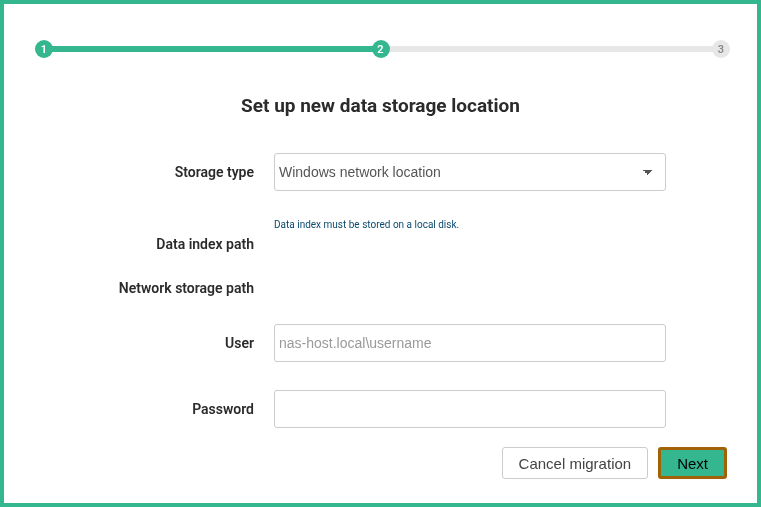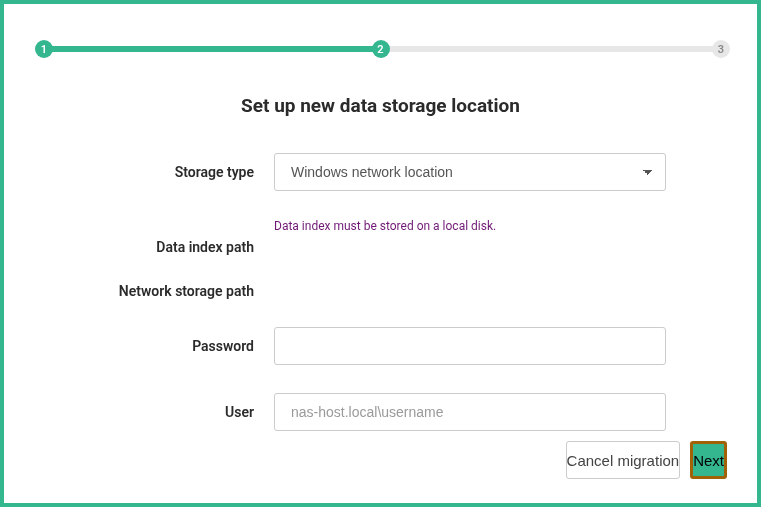--- a/index.html
+++ b/index.html
@@ -82,61 +82,61 @@
     display: flex;
     margin-bottom: 6px;
   }
   .offset-spacer { width: 240px; }
 
   select.ctrl, input.ctrl {
     width: 100%;
     height: 38px;
     border: 1px solid #ccc;
     border-radius: 3px;
-    padding: 0 16px;
+    padding: 0 4px;
     font-size: 14px;
     color: #555;
     background: #fff;
     outline: none;
   }
   select.ctrl {
     appearance: none;
     background-image: linear-gradient(45deg, transparent 50%, #555 50%),
                       linear-gradient(135deg, #555 50%, transparent 50%);
     background-position: calc(100% - 17px) 16px, calc(100% - 12px) 16px;
     background-size: 5px 5px, 5px 5px;
     background-repeat: no-repeat;
   }
   input.ctrl::placeholder { color: #9a9a9a; }
 
   .hint {
-    font-size: 12px;
-    color: #701a75;
+    font-size: 10px;
+    color: #0c4a6e;
   }
 
   .icon-btn {
     width: 44px; height: 38px;
     border: 1px solid #ccc;
     border-radius: 3px;
     background: #fff;
     display: flex; align-items: center; justify-content: center;
     cursor: pointer;
     flex-shrink: 0;
   }
 
   .actions {
     position: absolute;
     bottom: 24px;
     right: 30px;
     display: flex;
     gap: 10px;
   }
   .btn {
-    height: 38px;
-    padding: 0 0;
+    height: 32px;
+    padding: 0 16px;
     border-radius: 3px;
     font-size: 15px;
     cursor: pointer;
     display: inline-flex; align-items: center; justify-content: center;
   }
   .btn-secondary {
     background: #fff;
     border: 1px solid #ccc;
     color: #444;
   }
@@ -180,31 +180,31 @@
 
   <div class="form-row">
     <div class="form-label">Data index path</div>
   </div>
 
   <div class="form-row gap-lg">
     <div class="form-label">Network storage path</div>
   </div>
 
   <div class="form-row">
+    <div class="form-label">User</div>
+    <div class="form-field">
+      <input type="text" class="ctrl" placeholder="nas-host.local\username" style="">
+    </div>
+  </div>
+
+  <div class="form-row">
     <div class="form-label">Password</div>
     <div class="form-field">
       <input type="password" class="ctrl" value="" style="">
     </div>
   </div>
 
-  <div class="form-row">
-    <div class="form-label">User</div>
-    <div class="form-field">
-      <input type="text" class="ctrl" placeholder="nas-host.local\username" style="">
-    </div>
-  </div>
-
   <div class="actions">
     <button class="btn btn-secondary">Cancel migration</button>
     <button class="btn btn-primary">Next</button>
   </div>
 
 </div>
 
 </body></html>

